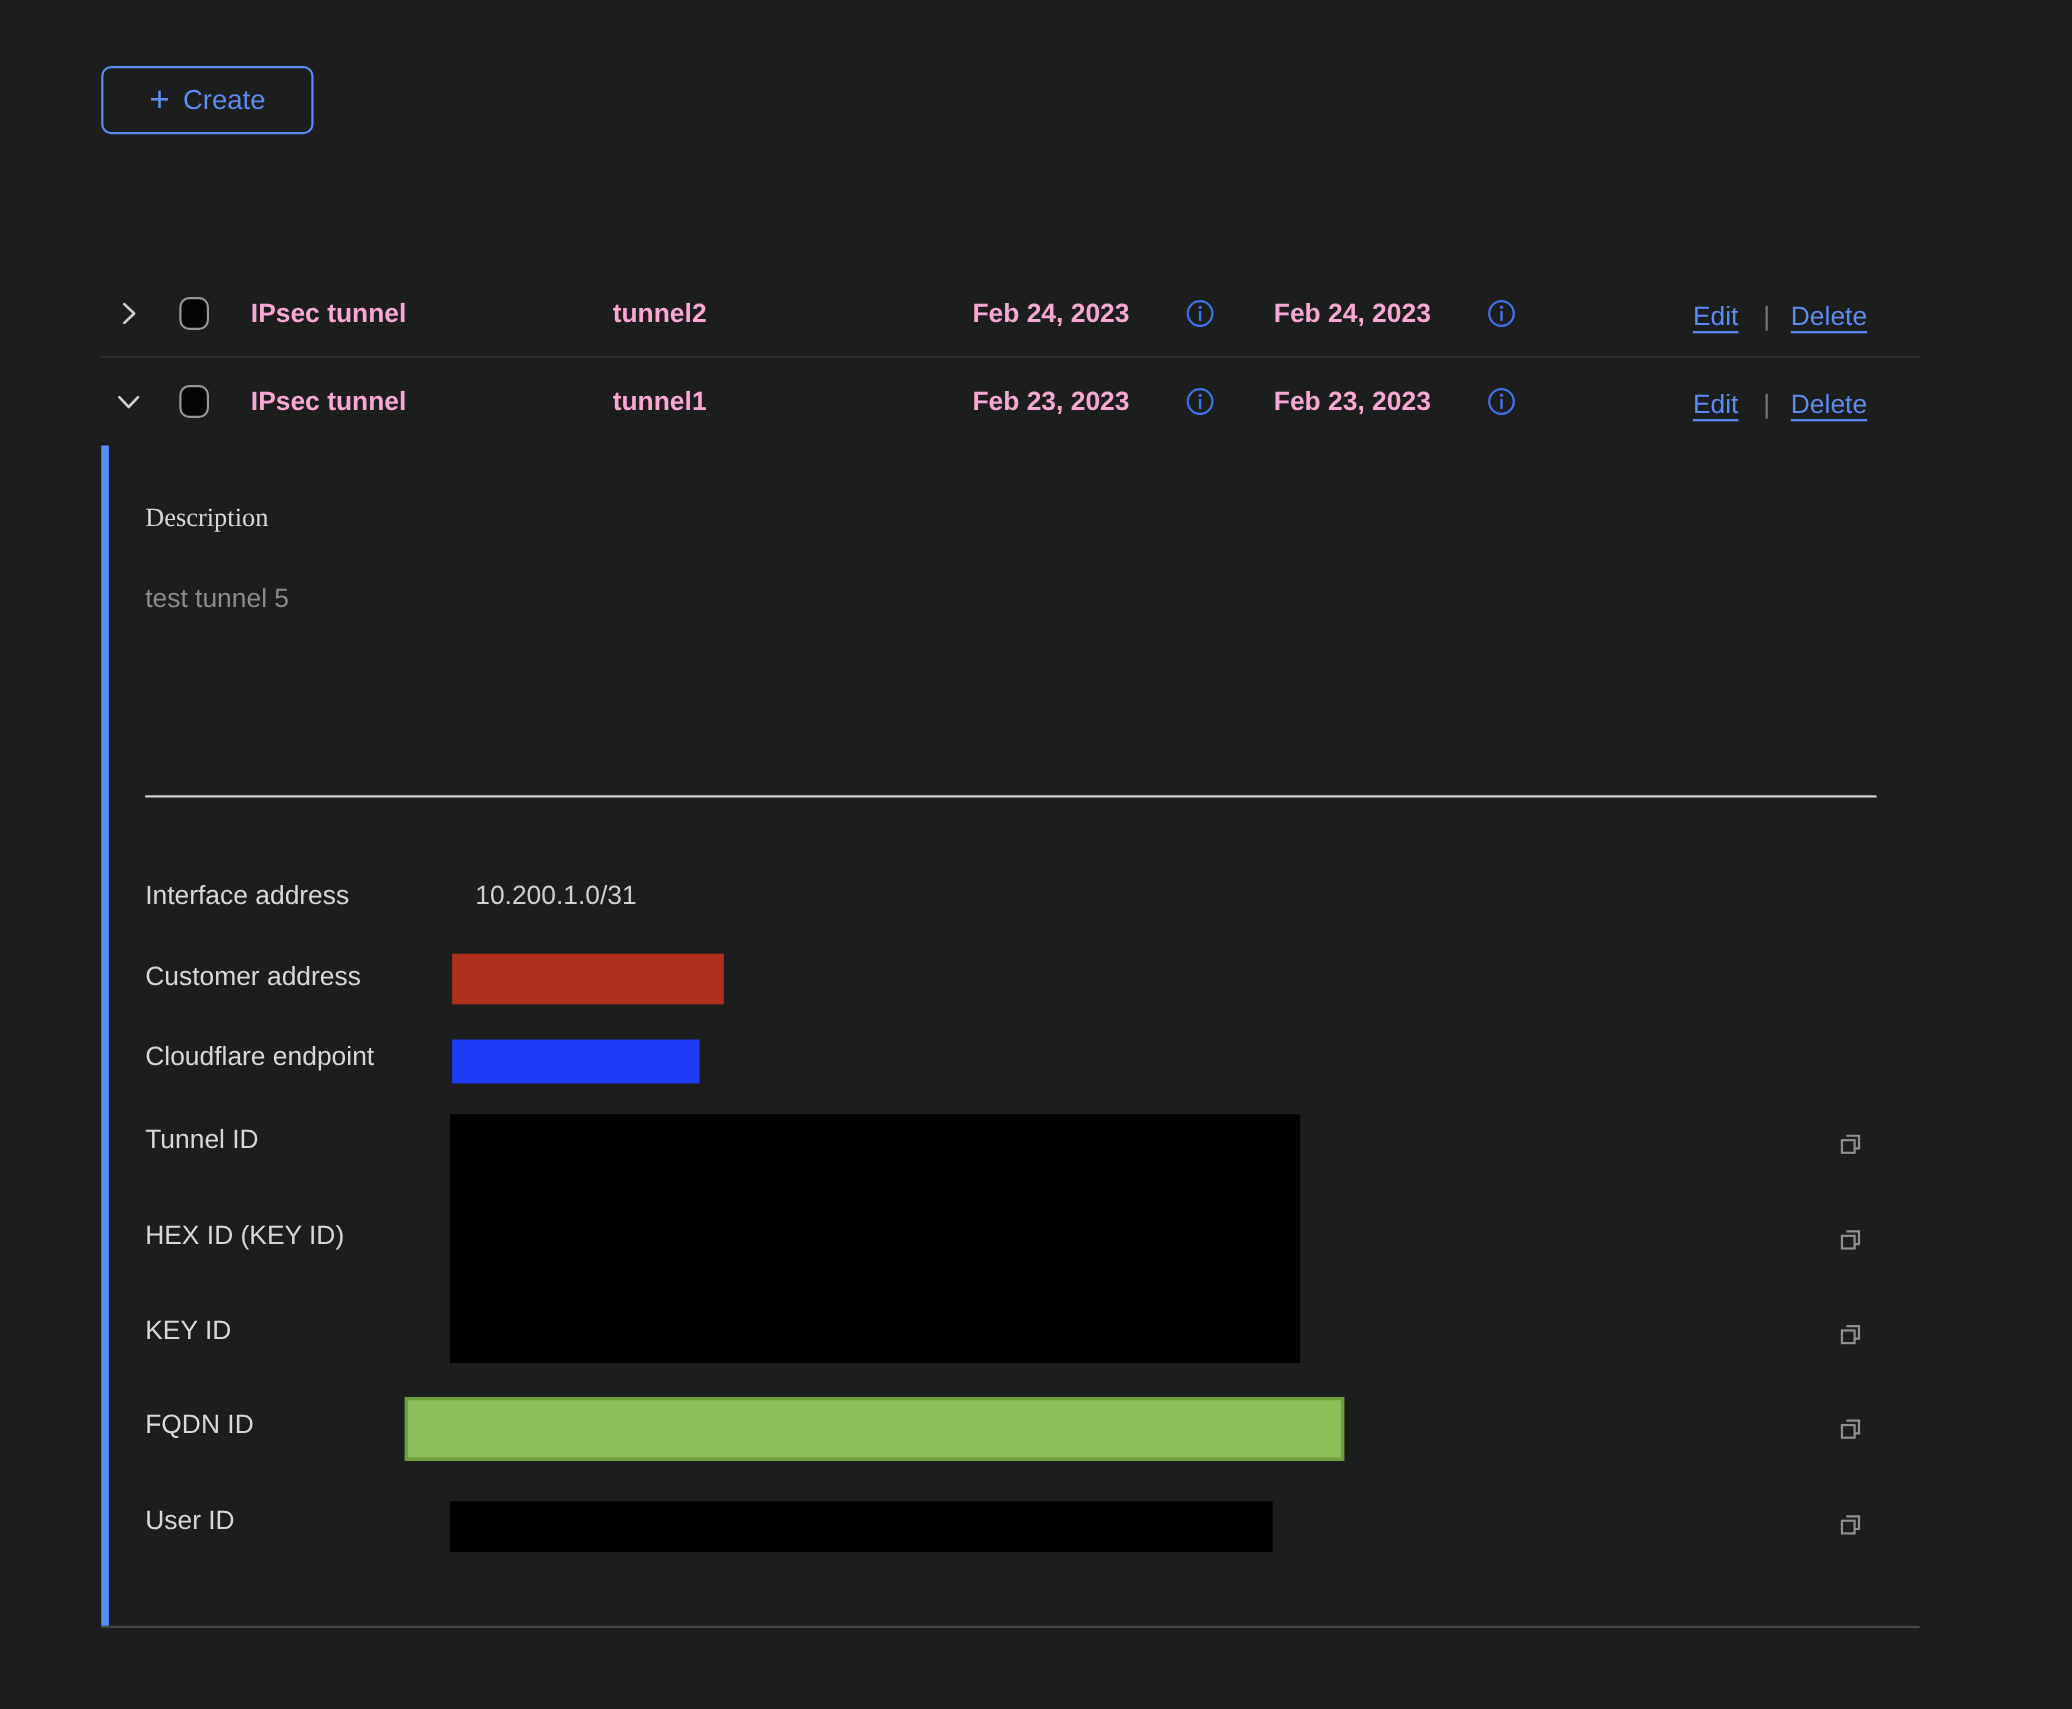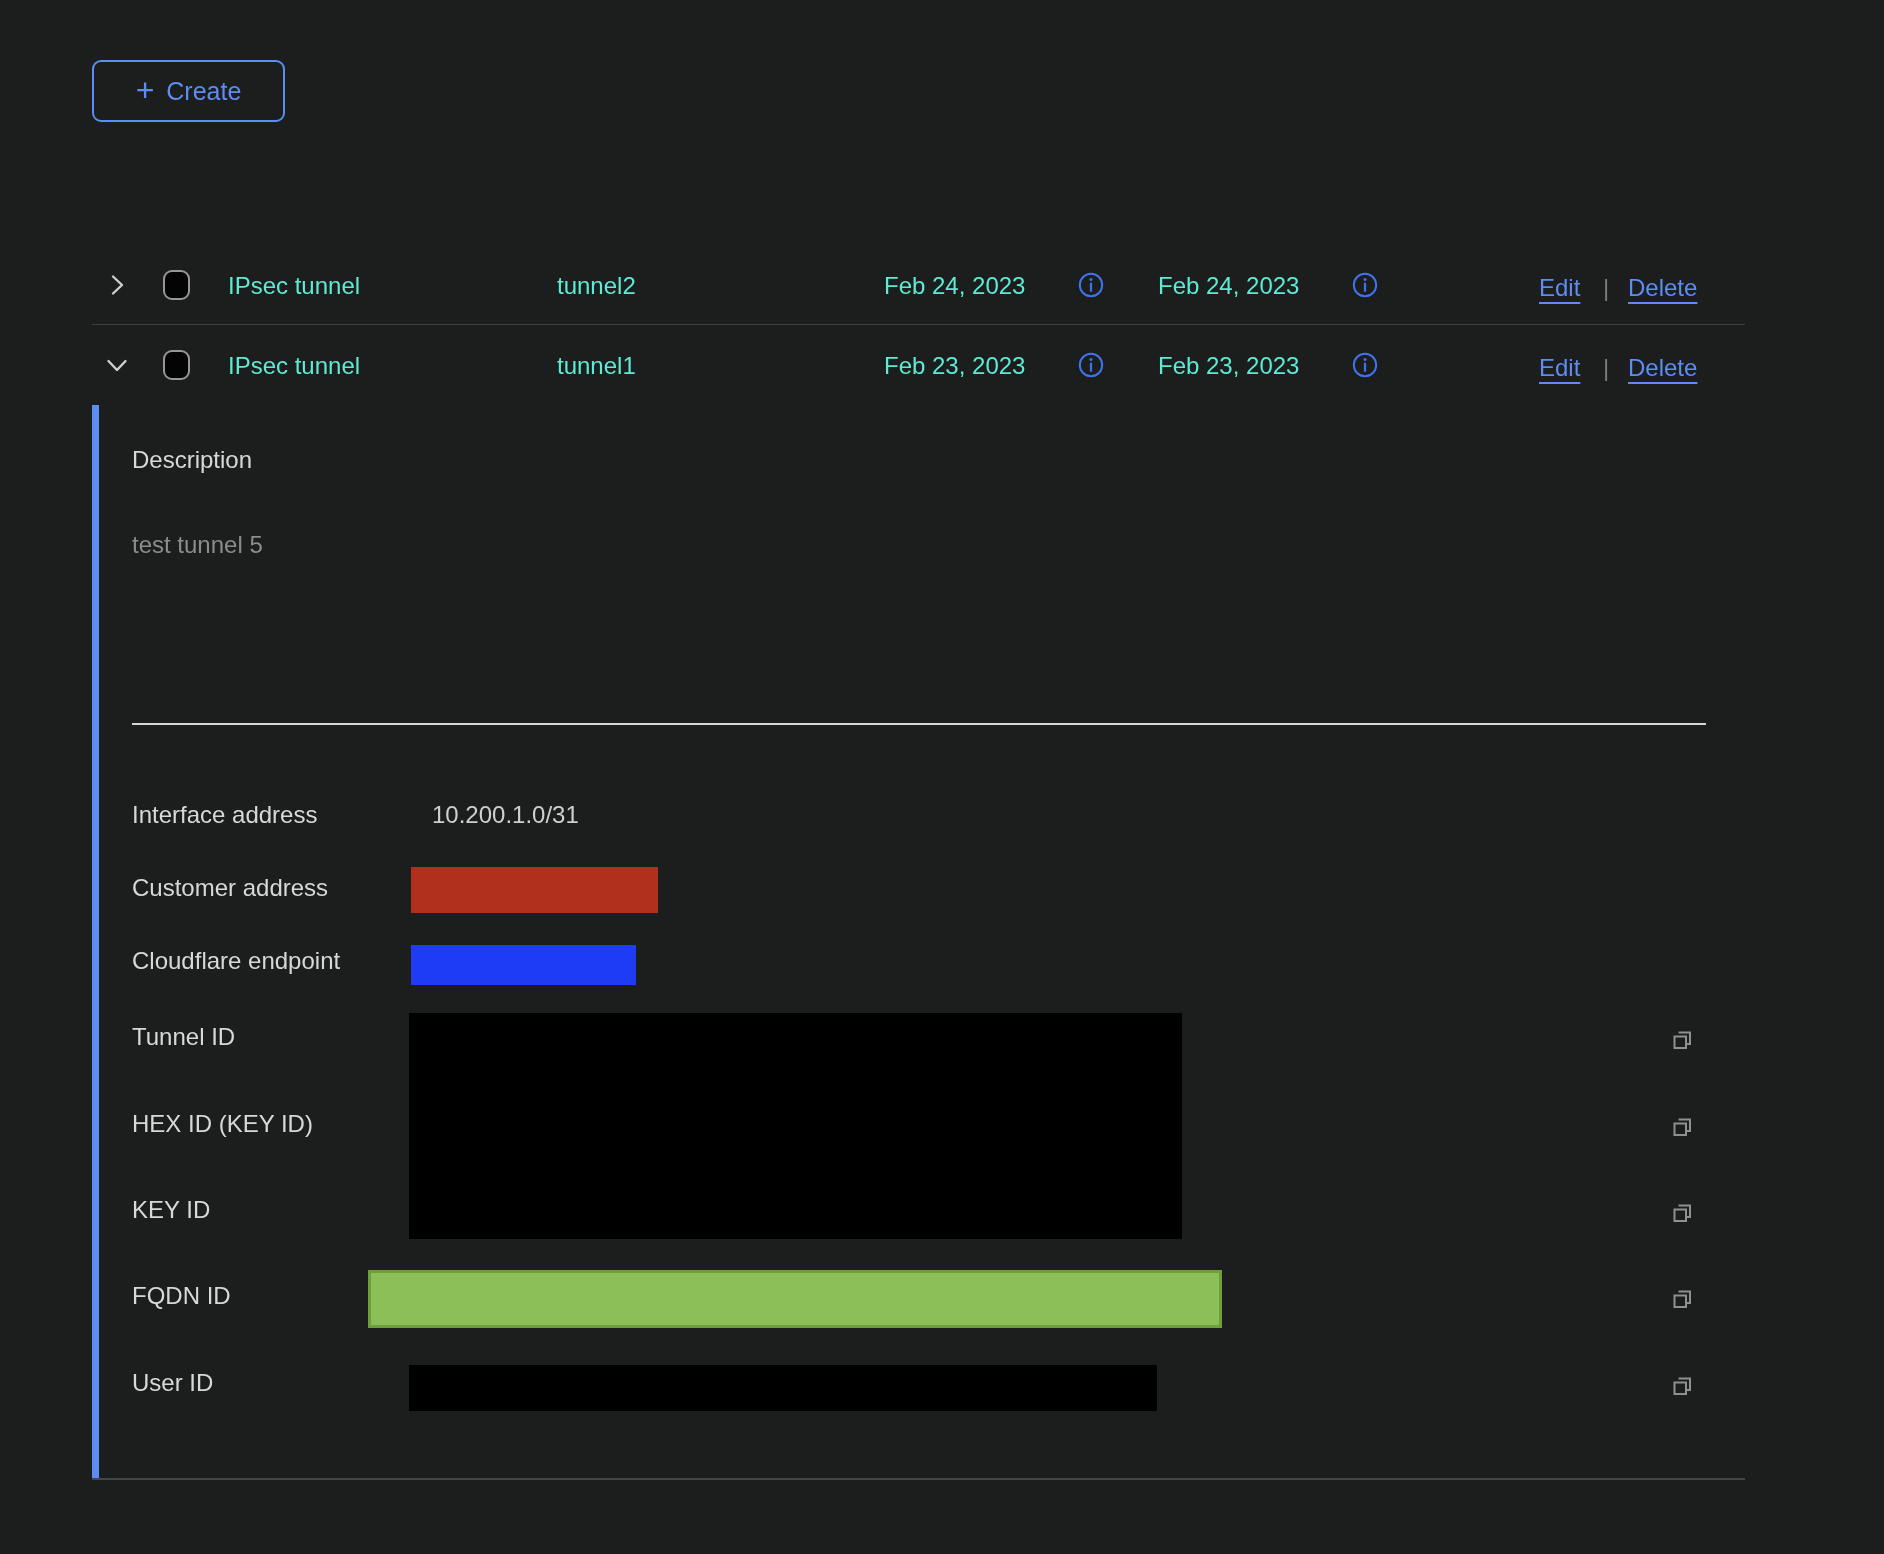--- a/index.html
+++ b/index.html
@@ -24,21 +24,21 @@
   }
   .create-btn .plus{font-size:32px;font-weight:300;line-height:0;margin-top:-2px;}
 
   
   .trow{left:92px;width:1653px;box-sizing:border-box;}
   .thead{top:170px;height:75px;border-bottom:1px solid #4d4d4d;}
   .trow1{top:245px;height:80px;border-bottom:1px solid #3d3d3d;}
   .trow2{top:325px;height:80px;}
   .cell{position:absolute;font-size:24px;line-height:1;white-space:nowrap;}
   .thead .cell{font-weight:700;color:#ececec;top:25px;}
-  .trow1 .cell,.trow2 .cell{color:#5eead4;top:29px;}
+  .trow1 .cell,.trow2 .cell{color:#f9a8d4;top:29px;font-weight:bold;}
   .col-type{left:136px;} .col-name{left:465px;} .col-created{left:792px;} .col-modified{left:1066px;}
 
   .checkbox{
     position:absolute;left:71px;width:27px;height:30px;
     border:2px solid #979797;border-radius:9px;background:#040404;box-sizing:border-box;
   }
   .thead .checkbox{top:21px;}
   .trow1 .checkbox,.trow2 .checkbox{top:25px;}
 
   .chevron{position:absolute;left:12px;top:27px;width:26px;height:26px;color:#cfcfcf;}
@@ -54,21 +54,21 @@
   .link-edit{left:1447px;} .link-delete{left:1536px;}
   .link-sep{position:absolute;top:29px;left:1511px;font-size:24px;color:#7a7a7a;text-decoration:none;}
 
   
   .panel{
     left:92px;top:405px;width:1653px;height:1073px;
     border-bottom:2px solid #454545;box-sizing:content-box;
   }
   .accent{position:absolute;left:0;top:0;width:7px;height:1073px;background:#5b8df5;}
   .p-label{position:absolute;font-size:24px;line-height:1;color:#d8d8d8;white-space:nowrap;}
-  .desc-label{left:40px;top:43px;}
+  .desc-label{left:40px;top:54px;font-family:Liberation Serif, serif;}
   .desc-text{left:40px;top:128px;color:#8c8c8c;}
   .health-btn{
     position:absolute;left:40px;top:192px;width:316px;height:63px;
     border:2px solid #5b8df2;border-radius:9px;background:transparent;
     color:#5d8cf2;font-size:24px;font-family:inherit;cursor:pointer;box-sizing:border-box;
   }
   .white-div{position:absolute;left:40px;top:318px;width:1574px;height:2px;background:#d5d5d5;}
 
   .f-label-0{left:40px;top:398px;}
   .f-value-0{left:340px;top:398px;color:#cfcfcf;}

